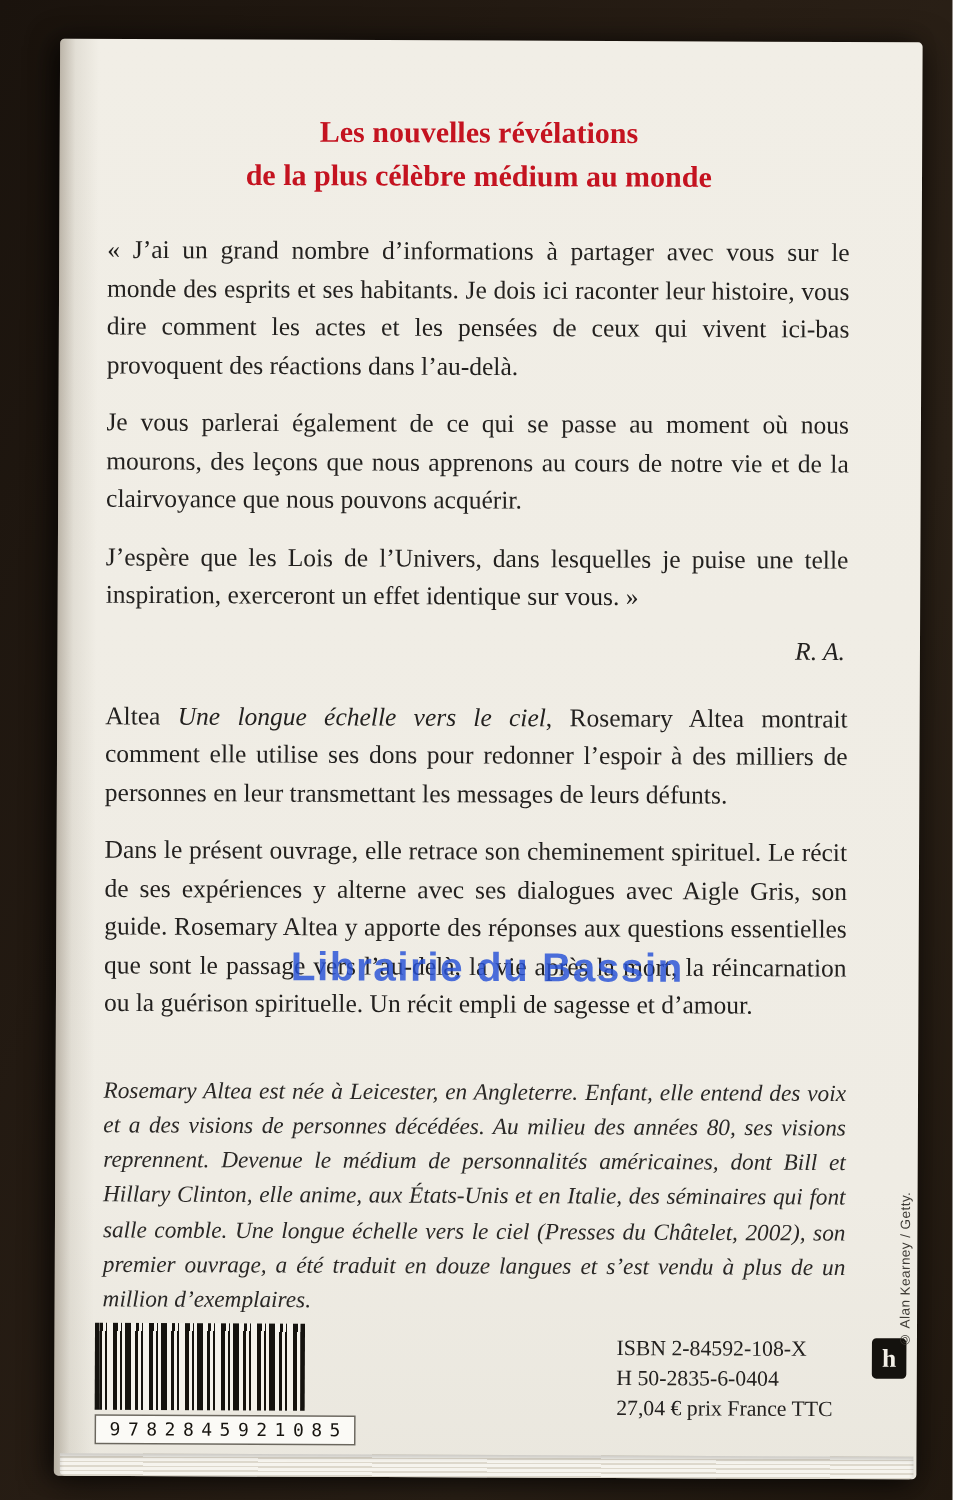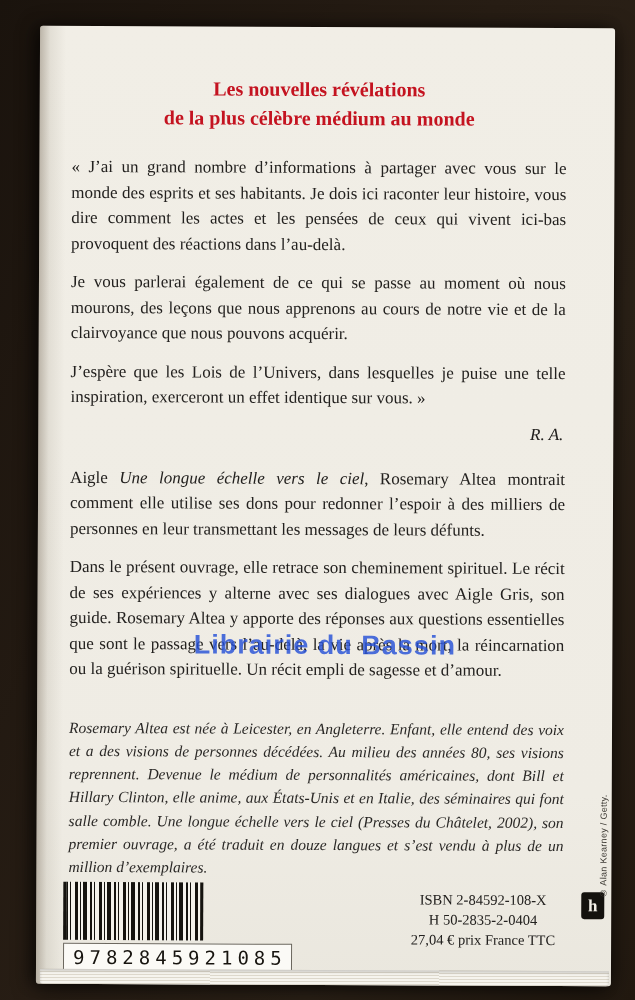--- a/index.html
+++ b/index.html
@@ -68,25 +68,25 @@
         #15130f 9px 12px, #f4f2ec 12px 14px,
         #15130f 14px 15px, #f4f2ec 15px 17px,
         #15130f 17px 21px, #f4f2ec 21px 24px);
     border-left:3px solid #15130f;border-right:3px solid #15130f;
     box-sizing:border-box;
   }
   .barcode-number{
     margin-top:3px;display:inline-block;
     background:#fbfaf6;border:1px solid #6b675e;
     font-family:"DejaVu Sans Mono", monospace;
-    font-size:19px;letter-spacing:5px;
+    font-size:12px;letter-spacing:5px;
     padding:2px 4px 2px 9px;color:#17140f;
   }
   .isbn-block{
-    position:absolute;right:56px;top:862px;text-align:center;
+    position:absolute;right:56px;top:862px;text-align:left;
     font-size:14.5px;line-height:1.38;color:#23211f;
   }
   .publisher-logo{
     position:absolute;right:7px;top:864px;width:23px;height:27px;
     background:#14120e;border-radius:3px;
     color:#f2efe7;font-weight:bold;font-size:17px;
     display:flex;align-items:center;justify-content:center;
     font-family:"Liberation Serif", serif;
   }
   .photo-credit{
@@ -107,37 +107,37 @@
     <div class="cover-title">
       <div>Les nouvelles révélations</div>
       <div>de la plus célèbre médium au monde</div>
     </div>
 
     <p class="para">« J’ai un grand nombre d’informations à partager avec vous sur le monde des esprits et ses habitants. Je dois ici raconter leur histoire, vous dire comment les actes et les pensées de ceux qui vivent ici-bas provoquent des réactions dans l’au-delà.</p>
     <p class="para">Je vous parlerai également de ce qui se passe au moment où nous mourons, des leçons que nous apprenons au cours de notre vie et de la clairvoyance que nous pouvons acquérir.</p>
     <p class="para">J’espère que les Lois de l’Univers, dans lesquelles je puise une telle inspiration, exerceront un effet identique sur vous. »</p>
     <div class="signature">R. A.</div>
 
-    <p class="para gap-before"><span>Aigle </span><span class="italic-inline">Une longue échelle vers le ciel</span><span>, Rosemary Altea montrait comment elle utilise ses dons pour redonner l’espoir à des milliers de personnes en leur transmettant les messages de leurs défunts.</span></p>
+    <p class="para gap-before"><span>Altea </span><span class="italic-inline">Une longue échelle vers le ciel</span><span>, Rosemary Altea montrait comment elle utilise ses dons pour redonner l’espoir à des milliers de personnes en leur transmettant les messages de leurs défunts.</span></p>
 
     <p class="para">Dans le présent ouvrage, elle retrace son cheminement spirituel. Le récit de ses expériences y alterne avec ses dialogues avec Aigle Gris, son guide. Rosemary Altea y apporte des réponses aux questions essentielles que sont le passage vers l’au-delà, la vie après la mort, la réincarnation ou la guérison spirituelle. Un récit empli de sagesse et d’amour.</p>
 
     <p class="para bio"><span>Rosemary Altea est née à Leicester, en Angleterre. Enfant, elle entend des voix et a des visions de personnes décédées. Au milieu des années 80, ses visions reprennent. Devenue le médium de personnalités américaines, dont Bill et Hillary Clinton, elle anime, aux États-Unis et en Italie, des séminaires qui font salle comble. </span><span>Une longue échelle vers le ciel</span><span> (Presses du Châtelet, 2002), son premier ouvrage, a été traduit en douze langues et s’est vendu à plus de un million d’exemplaires.</span></p>
   </div>
 
   <div class="watermark">Librairie du Bassin</div>
 
   <div class="footer-barcode">
     <div class="barcode-bars"></div>
     <div class="barcode-number">9782845921085</div>
   </div>
 
   <div class="isbn-block">
     <div>ISBN 2-84592-108-X</div>
-    <div>H 50-2835-2-0404</div>
+    <div>H 50-2835-6-0404</div>
     <div>27,04 € prix France TTC</div>
   </div>
 
   <div class="publisher-logo">h</div>
 
   <div class="photo-credit">© Alan Kearney / Getty.</div>
 
   <div class="pages-edge"></div>
 </div>
 

